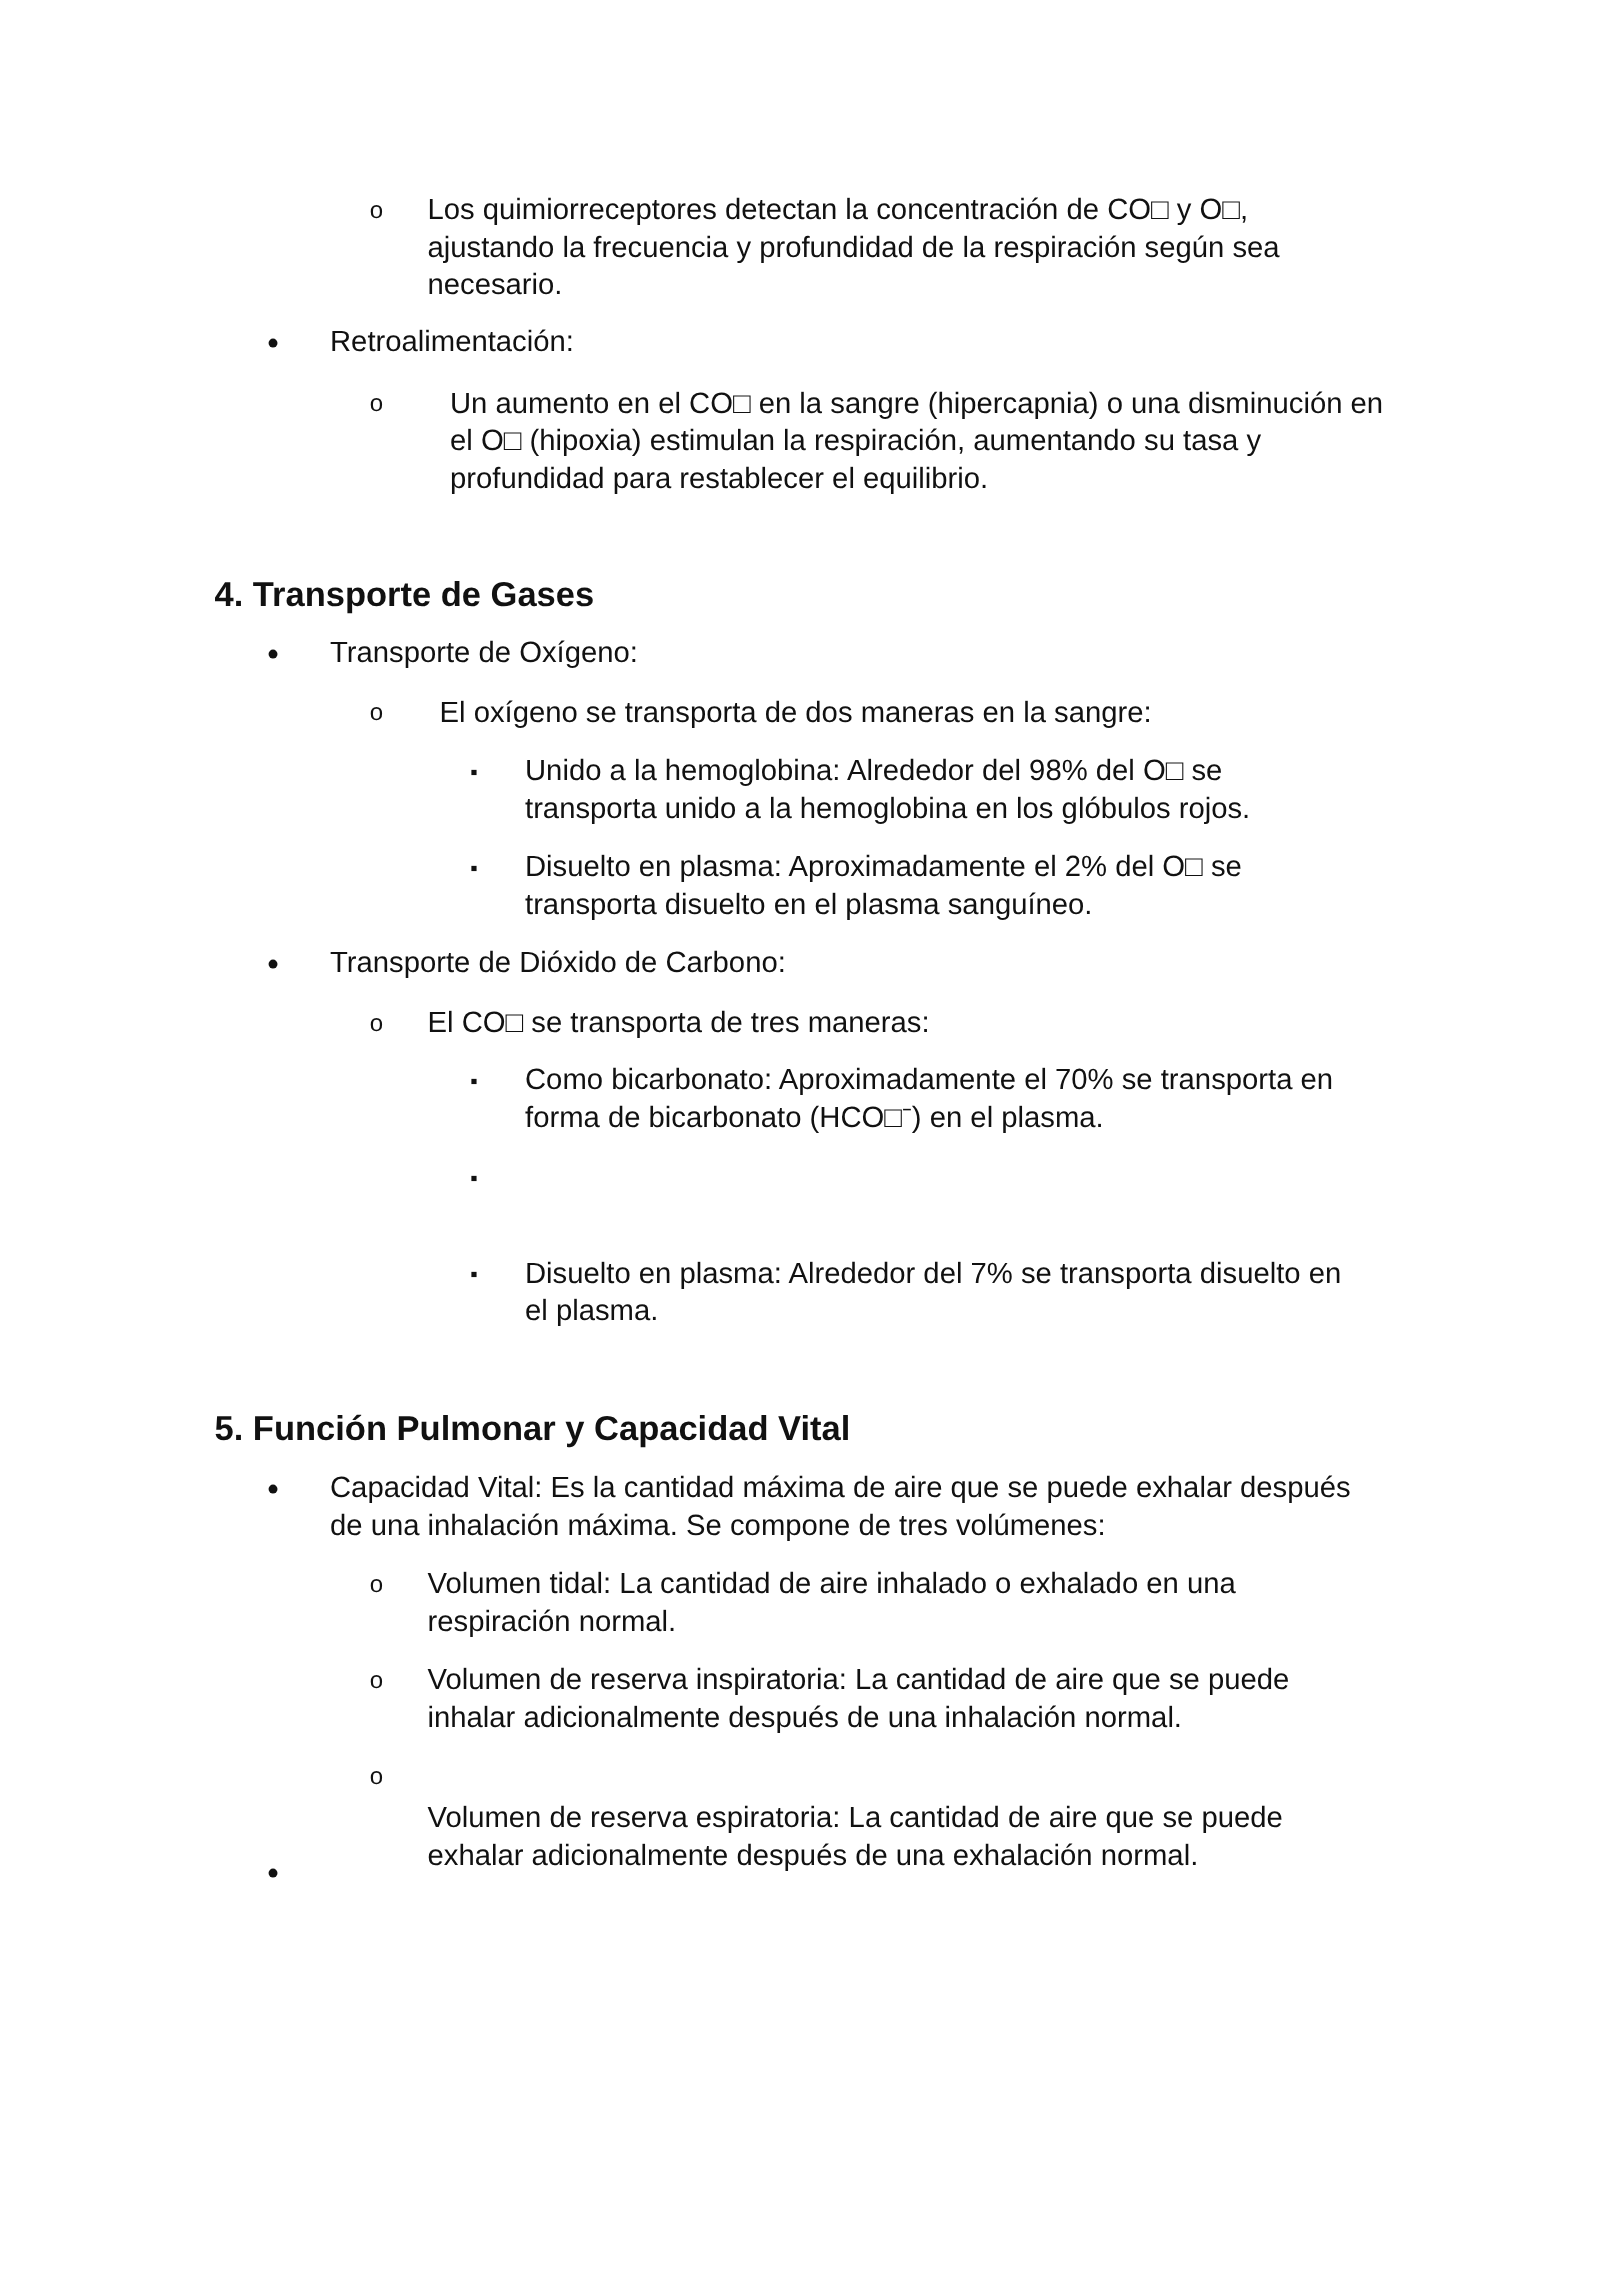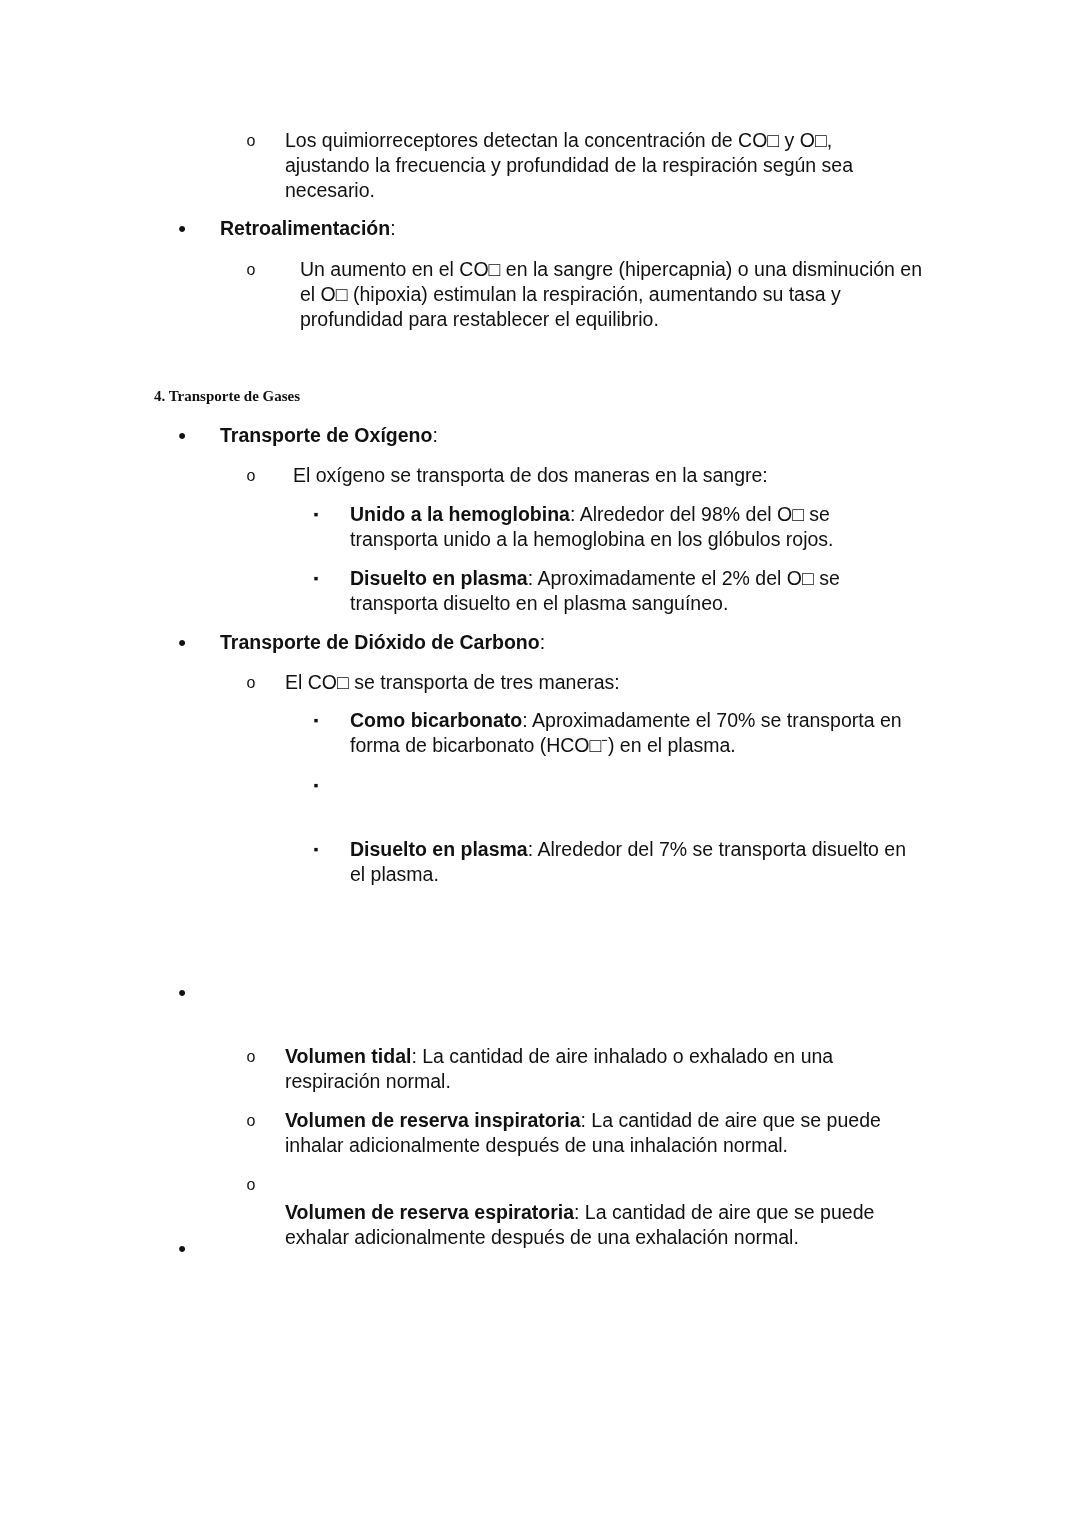--- a/index.html
+++ b/index.html
@@ -8,22 +8,22 @@
       font-family: "Liberation Sans", sans-serif; color: #111111;
       font-size: 19.5px; line-height: 25px;
     }
     .page { position: absolute; left: 0; top: 0; width: 1080px; height: 1527px; background: #fff; }
     .item { position: absolute; }
     .marker { position: absolute; text-align: center; }
     .marker.disc { font-size: 22px; }
     .marker.circle { font-size: 16px; }
     .marker.square { font-size: 14px; }
     .text { white-space: pre-line; }
-    .text b { font-weight: bold; }
-    .heading { position: absolute; left: 154px; font-weight: bold; font-size: 15px; font-family: Liberation Serif, serif; }
+    .text b { font-weight: normal; }
+    .heading { position: absolute; left: 143px; font-weight: bold; font-size: 23px; }
   </style>
 </head>
 <body>
 
 <div class="page" id="page">
     <div class="marker circle" style="left: 243px; width: 16px; top: 128px;">o</div>
     <div class="item text" style="left: 285px; top: 128px;"><span>Los quimiorreceptores detectan la concentración de CO□ y O□,
 ajustando la frecuencia y profundidad de la respiración según sea
 necesario.</span></div>
     <div class="marker disc" style="left: 174px; width: 16px; top: 216px;">•</div>
@@ -47,21 +47,24 @@
     <div class="item text" style="left: 220px; top: 630px;"><b>Transporte de Dióxido de Carbono</b><span>:</span></div>
     <div class="marker circle" style="left: 243px; width: 16px; top: 670px;">o</div>
     <div class="item text" style="left: 285px; top: 670px;"><span>El CO□ se transporta de tres maneras:</span></div>
     <div class="marker square" style="left: 308px; width: 16px; top: 708px;">▪</div>
     <div class="item text" style="left: 350px; top: 708px;"><b>Como bicarbonato</b><span>: Aproximadamente el 70% se transporta en
 forma de bicarbonato (HCO□⁻) en el plasma.</span></div>
     <div class="marker square" style="left: 308px; width: 16px; top: 773px;">▪</div>
     <div class="marker square" style="left: 308px; width: 16px; top: 837px;">▪</div>
     <div class="item text" style="left: 350px; top: 837px;"><b>Disuelto en plasma</b><span>: Alrededor del 7% se transporta disuelto en
 el plasma.</span></div>
+    <div class="heading" style="top: 940px;">5. Función Pulmonar y Capacidad Vital</div>
     <div class="marker disc" style="left: 174px; width: 16px; top: 980px;">•</div>
+    <div class="item text" style="left: 220px; top: 980px;"><b>Capacidad Vital</b><span>: Es la cantidad máxima de aire que se puede exhalar después
+de una inhalación máxima. Se compone de tres volúmenes:</span></div>
     <div class="marker circle" style="left: 243px; width: 16px; top: 1044px;">o</div>
     <div class="item text" style="left: 285px; top: 1044px;"><b>Volumen tidal</b><span>: La cantidad de aire inhalado o exhalado en una
 respiración normal.</span></div>
     <div class="marker circle" style="left: 243px; width: 16px; top: 1108px;">o</div>
     <div class="item text" style="left: 285px; top: 1108px;"><b>Volumen de reserva inspiratoria</b><span>: La cantidad de aire que se puede
 inhalar adicionalmente después de una inhalación normal.</span></div>
     <div class="marker circle" style="left: 243px; width: 16px; top: 1172px;">o</div>
     <div class="item text" style="left: 285px; top: 1172px; margin-top: 28px;"><b>Volumen de reserva espiratoria</b><span>: La cantidad de aire que se puede
 exhalar adicionalmente después de una exhalación normal.</span></div>
     <div class="marker disc" style="left: 174px; width: 16px; top: 1236px;">•</div>

